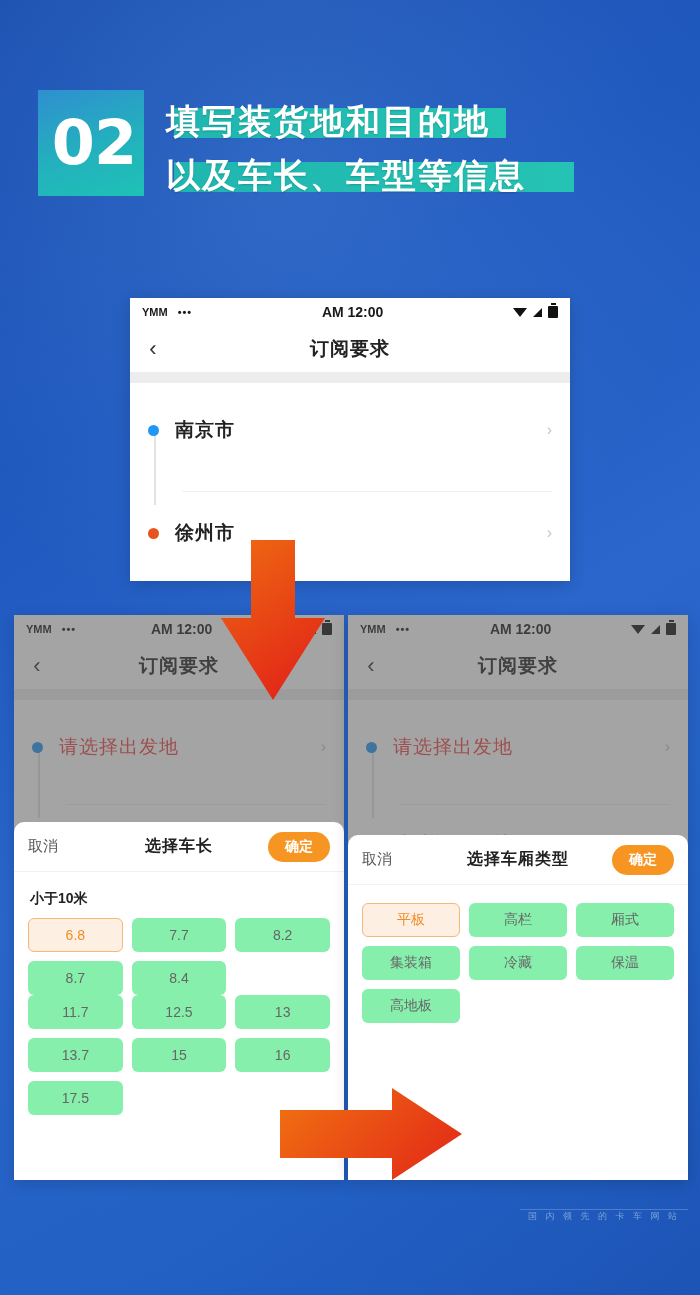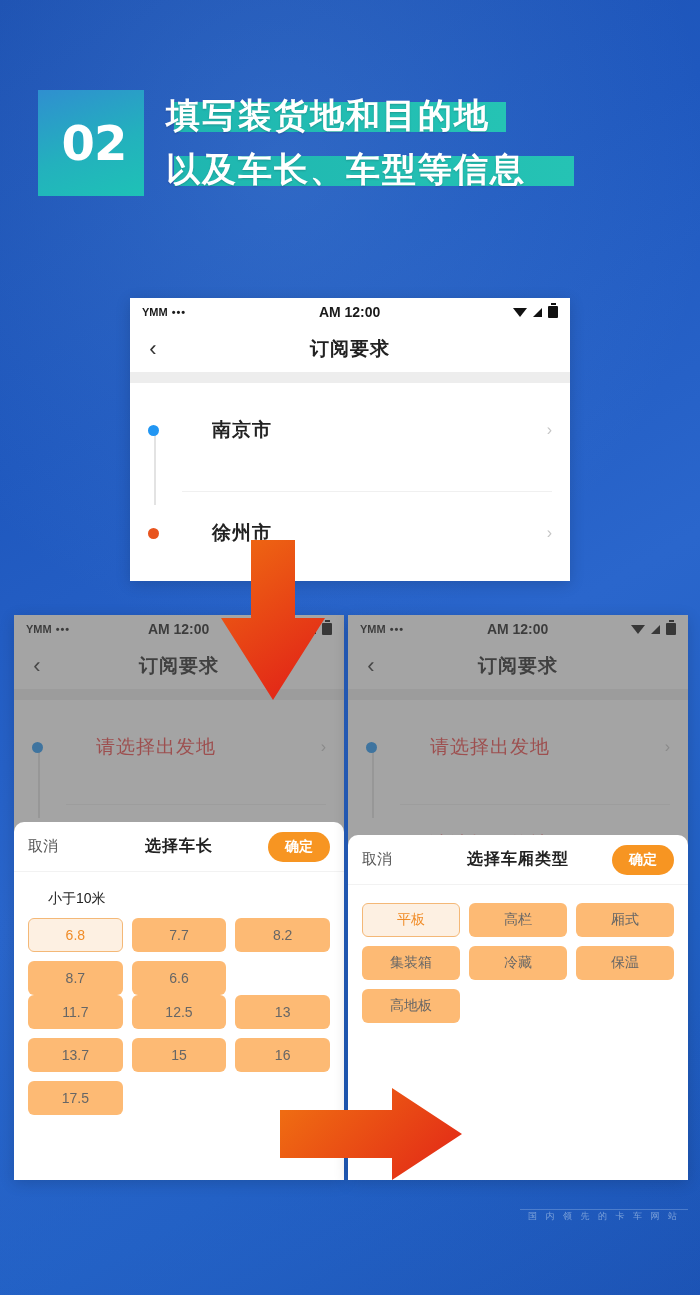--- a/index.html
+++ b/index.html
@@ -21,25 +21,25 @@
   }
 
   
   .header{ position:absolute; left:0; top:78px; width:700px; height:190px; }
   .num-badge{
     position:absolute; left:38px; top:12px; width:106px; height:106px;
     background:linear-gradient(160deg,#2f8fd0 0%,#23b1bd 55%,#1ec2b6 100%);
     display:flex; align-items:center; justify-content:center;
   }
   .num-badge span{
-    color:#fff; font-size:48px; font-weight:700; letter-spacing:-1px;
+    color:#fff; font-size:62px; font-weight:700; letter-spacing:-1px;
     line-height:1; font-family:"DejaVu Sans",sans-serif;margin-left:6px;
   }
   .title-lines{ position:absolute; left:166px; top:14px; }
-  .t-line{ position:relative; height:46px; margin-bottom:8px; }
+  .t-line{ position:relative; height:46px; margin-bottom:8px;margin-top:6px; }
   .t-line .hl{
     position:absolute; left:8px; top:10px; height:30px;
     background:linear-gradient(90deg,#1fb6b0 0%,#25c3b4 100%);
   }
   .t-line .txt{
     position:relative; color:#fff; font-size:34px; font-weight:700;
     letter-spacing:2px; line-height:46px; white-space:nowrap;
     text-shadow:0 1px 2px rgba(0,0,0,.18);
   }
   .t-sub{
@@ -54,37 +54,37 @@
               box-shadow:0 3px 14px rgba(0,0,0,.16); }
   #phone-left{ left:14px; top:615px; width:330px; height:565px;
                box-shadow:0 3px 14px rgba(0,0,0,.16); }
   #phone-right{ left:348px; top:615px; width:340px; height:565px;
                 box-shadow:0 3px 14px rgba(0,0,0,.16); }
 
   .statusbar{
     height:28px; display:flex; align-items:center; padding:0 12px;
     font-size:11px; font-weight:700; color:#1a1a1a;
   }
-  .sb-left{ display:flex; align-items:flex-start; gap:4px; }
+  .sb-left{ display:flex; align-items:flex-start; gap:10px; }
   .sb-dots{ letter-spacing:1px; font-size:11px; }
   .sb-center{ flex:1; text-align:center; font-size:14px; font-weight:700; }
   .sb-right{ display:flex; align-items:center; gap:6px; }
   .ic-wifi{ width:0;height:0;border-left:7px solid transparent;border-right:7px solid transparent;border-top:9px solid #111; }
   .ic-sig{ width:0;height:0;border-left:9px solid transparent;border-bottom:9px solid #111; }
   .ic-bat{ width:10px;height:12px;background:#111;border-radius:1px;position:relative; }
   .ic-bat:before{ content:""; position:absolute; left:2.5px; top:-3px; width:5px; height:2px; background:#111; }
 
   .navbar{ height:46px; display:flex; align-items:center; position:relative; }
   .nav-back{ width:46px; text-align:center; font-size:22px; color:#333; line-height:1; }
   .nav-title{ position:absolute; left:0; right:0; text-align:center;
               font-size:19px; font-weight:700; color:#222; letter-spacing:1px; }
   .nav-divider{ height:11px; background:#ededed; }
 
   .route{ padding:26px 0 10px 0; position:relative; }
-  .route-row{ display:flex; align-items:center; height:42px; padding:0 18px; position:relative;gap:37px; }
+  .route-row{ display:flex; align-items:center; height:42px; padding:0 18px; position:relative; }
   .dot{ width:11px; height:11px; border-radius:50%; flex:none; margin-right:16px; }
   .dot.a{ background:#2196f3; }
   .dot.b{ background:#e8541e; }
   .route-label{ font-size:19px; font-weight:700; color:#222; letter-spacing:1px; }
   .route-label.ph{ font-weight:400; color:#ef4444; }
   .chev{ position:absolute; right:18px; color:#c6c6c6; font-size:16px; }
   .route-line{ position:absolute; left:23.5px; width:2px; background:#e3e3e3; }
   .route-sep{ height:1px; background:#f0f0f0; margin:0 18px 0 52px; }
 
   .dim-overlay{ position:absolute; left:0; top:0; right:0; bottom:0;
@@ -94,24 +94,24 @@
   .sheet{ position:absolute; left:0; right:0; bottom:0; background:#fff;
           border-top-left-radius:10px; border-top-right-radius:10px; }
   .sheet-head{ height:50px; display:flex; align-items:center; padding:0 14px; position:relative;
                border-bottom:1px solid #f2f2f2; }
   .sheet-cancel{ font-size:15px; color:#555; }
   .sheet-title{ position:absolute; left:0; right:0; text-align:center;
                 font-size:16px; font-weight:700; color:#222; letter-spacing:1px; }
   .sheet-ok{ margin-left:auto; background:#f79522; color:#fff; font-size:14px; font-weight:700;
              padding:6px 17px; border-radius:20px; position:relative; z-index:2; }
   .sheet-body{ padding:10px 14px 16px 14px; }
-  .group-label{ font-size:14px; font-weight:400; color:#222; margin:8px 0 10px 20px; }
+  .group-label{ font-size:14px; font-weight:700; color:#222; margin:8px 0 10px 2px; }
   .chips{ display:flex; flex-wrap:wrap; gap:9px; }
   .chip{ flex:0 0 calc(33.333% - 6px); height:34px; border-radius:6px;
-         background:#fdba74; color:#666; font-size:14px;
+         background:#86efac; color:#666; font-size:14px;
          display:flex; align-items:center; justify-content:center; }
   .chip.sel{ background:#fdf0e2; color:#f08c28; border:1px solid #f4b877; }
 
   
   .arrow-down{ position:absolute; left:221px; top:540px; width:104px; height:160px; z-index:5; }
   .arrow-right{ position:absolute; left:280px; top:1088px; width:182px; height:92px; z-index:5; }
 
   
   .wm{ position:absolute; right:12px; bottom:30px; width:168px; height:60px; opacity:.72; }
   .wm-row{ display:flex; align-items:center; gap:6px; }
@@ -222,21 +222,21 @@
       <div class="sheet-ok">确定</div>
     </div>
     <div class="sheet-body">
       <div>
         <div class="group-label">小于10米</div>
         <div class="chips" id="chips-left-0">
             <div class="chip sel">6.8</div>
             <div class="chip">7.7</div>
             <div class="chip">8.2</div>
             <div class="chip">8.7</div>
-            <div class="chip">6.6</div>
+            <div class="chip">8.4</div>
           </div>
       </div>
       <div>
         <div class="chips" id="chips-left-1">
             <div class="chip">11.7</div>
             <div class="chip">12.5</div>
             <div class="chip">13</div>
             <div class="chip">13.7</div>
             <div class="chip">15</div>
             <div class="chip">16</div>

